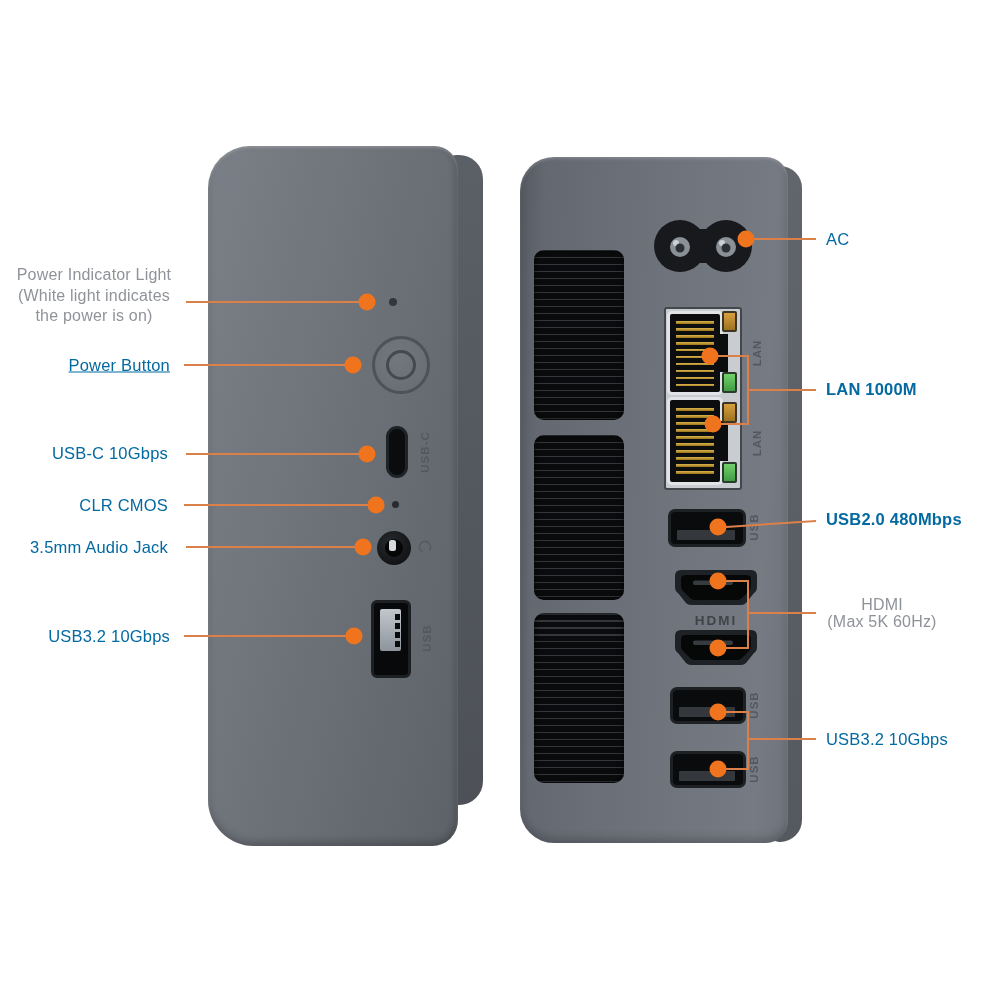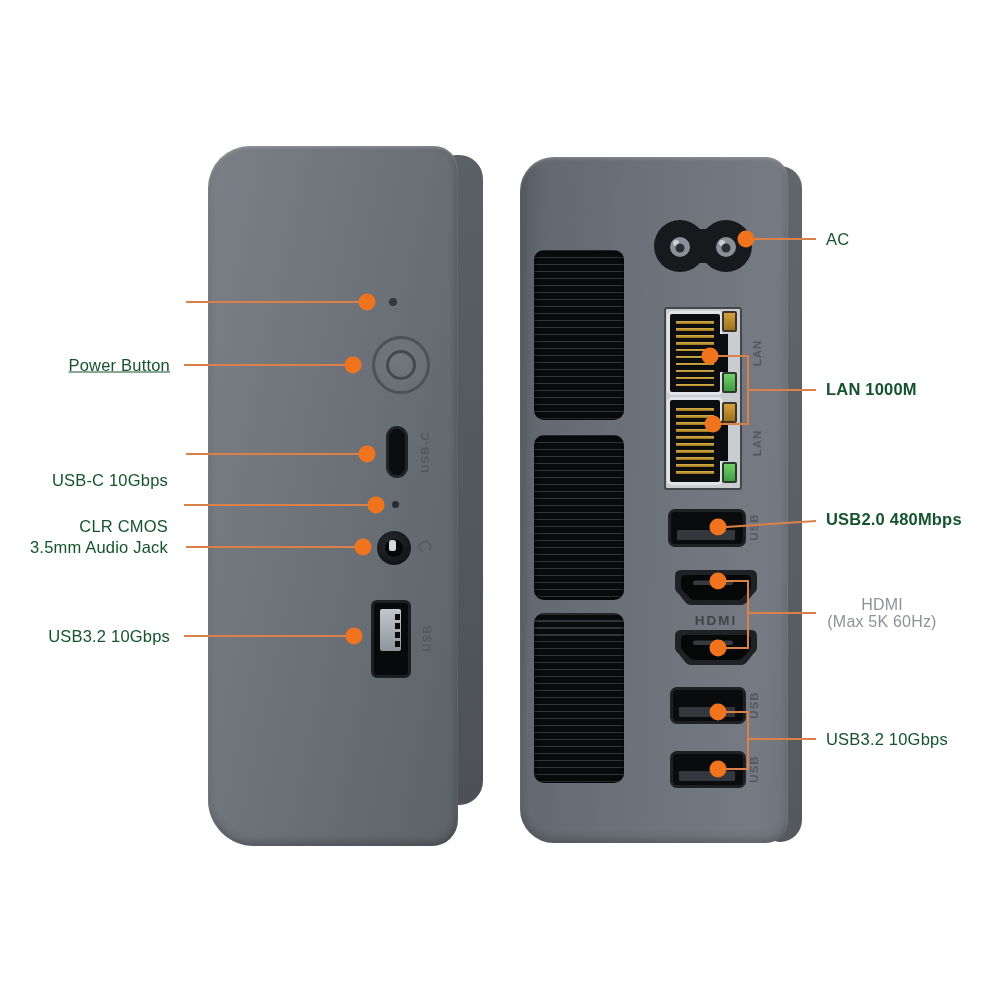--- a/index.html
+++ b/index.html
@@ -1,19 +1,19 @@
 <!DOCTYPE html>
 <html><head>
 <meta charset="utf-8">
 <style>
   html,body{margin:0;padding:0;background:#fff;}
   .stage{position:relative;width:1000px;height:1000px;background:#ffffff;overflow:hidden;
          font-family:"Liberation Sans",sans-serif;}
   
-  .lbl{position:absolute;color:#14532d;font-size:16.5px;letter-spacing:.2px;white-space:nowrap;
+  .lbl{position:absolute;color:#0369a1;font-size:16.5px;letter-spacing:.2px;white-space:nowrap;
        transform:translateY(-50%);}
   .lbl.right-align{text-align:right;}
   .lbl-block{position:absolute;color:#8f9399;font-size:16px;letter-spacing:.2px;text-align:center;
        transform:translateY(-50%);line-height:20.5px;}
   .lbl-block.small-lh{line-height:17px;font-size:16px;}
   
   .fin{position:absolute;}
   .front-fin{left:441px;top:155px;width:42px;height:650px;border-radius:16px 24px 24px 16px;
        background:linear-gradient(180deg,#5b5f66,#4d5157);}
   .front-body{position:absolute;left:208px;top:146px;width:250px;height:700px;
@@ -186,23 +186,28 @@
       <circle cx="710" cy="356" r="8.5"></circle>
       <circle cx="713" cy="424" r="8.5"></circle>
       <circle cx="718" cy="527" r="8.5"></circle>
       <circle cx="718" cy="581" r="8.5"></circle>
       <circle cx="718" cy="648" r="8.5"></circle>
       <circle cx="718" cy="712" r="8.5"></circle>
       <circle cx="718" cy="769" r="8.5"></circle>
     </g>
   </svg>
 
+  <div class="lbl-block" style="left:10px;width:168px;top:296px;">
+    <div>Power Indicator Light</div>
+    <div>(White light indicates</div>
+    <div>the power is on)</div>
+  </div>
   <div class="lbl right-align" style="right:830px;top:365px;text-decoration:underline;">Power Button</div>
-  <div class="lbl right-align" style="right:832px;top:453px;margin-top:27px;">USB-C 10Gbps</div>
-  <div class="lbl right-align" style="right:832px;top:526px;">CLR CMOS</div>
+  <div class="lbl right-align" style="right:832px;top:453px;">USB-C 10Gbps</div>
+  <div class="lbl right-align" style="right:832px;top:505px;">CLR CMOS</div>
   <div class="lbl right-align" style="right:832px;top:547px;">3.5mm Audio Jack</div>
   <div class="lbl right-align" style="right:830px;top:636px;">USB3.2 10Gbps</div>
 
   <div class="lbl" style="left:826px;top:239px;">AC</div>
   <div class="lbl" style="left:826px;top:389px;font-weight:bold;">LAN 1000M</div>
   <div class="lbl" style="left:826px;top:519px;font-weight:bold;">USB2.0 480Mbps</div>
   <div class="lbl-block small-lh" style="left:824px;width:116px;top:613px;">
     <div>HDMI</div>
     <div>(Max 5K 60Hz)</div>
   </div>

